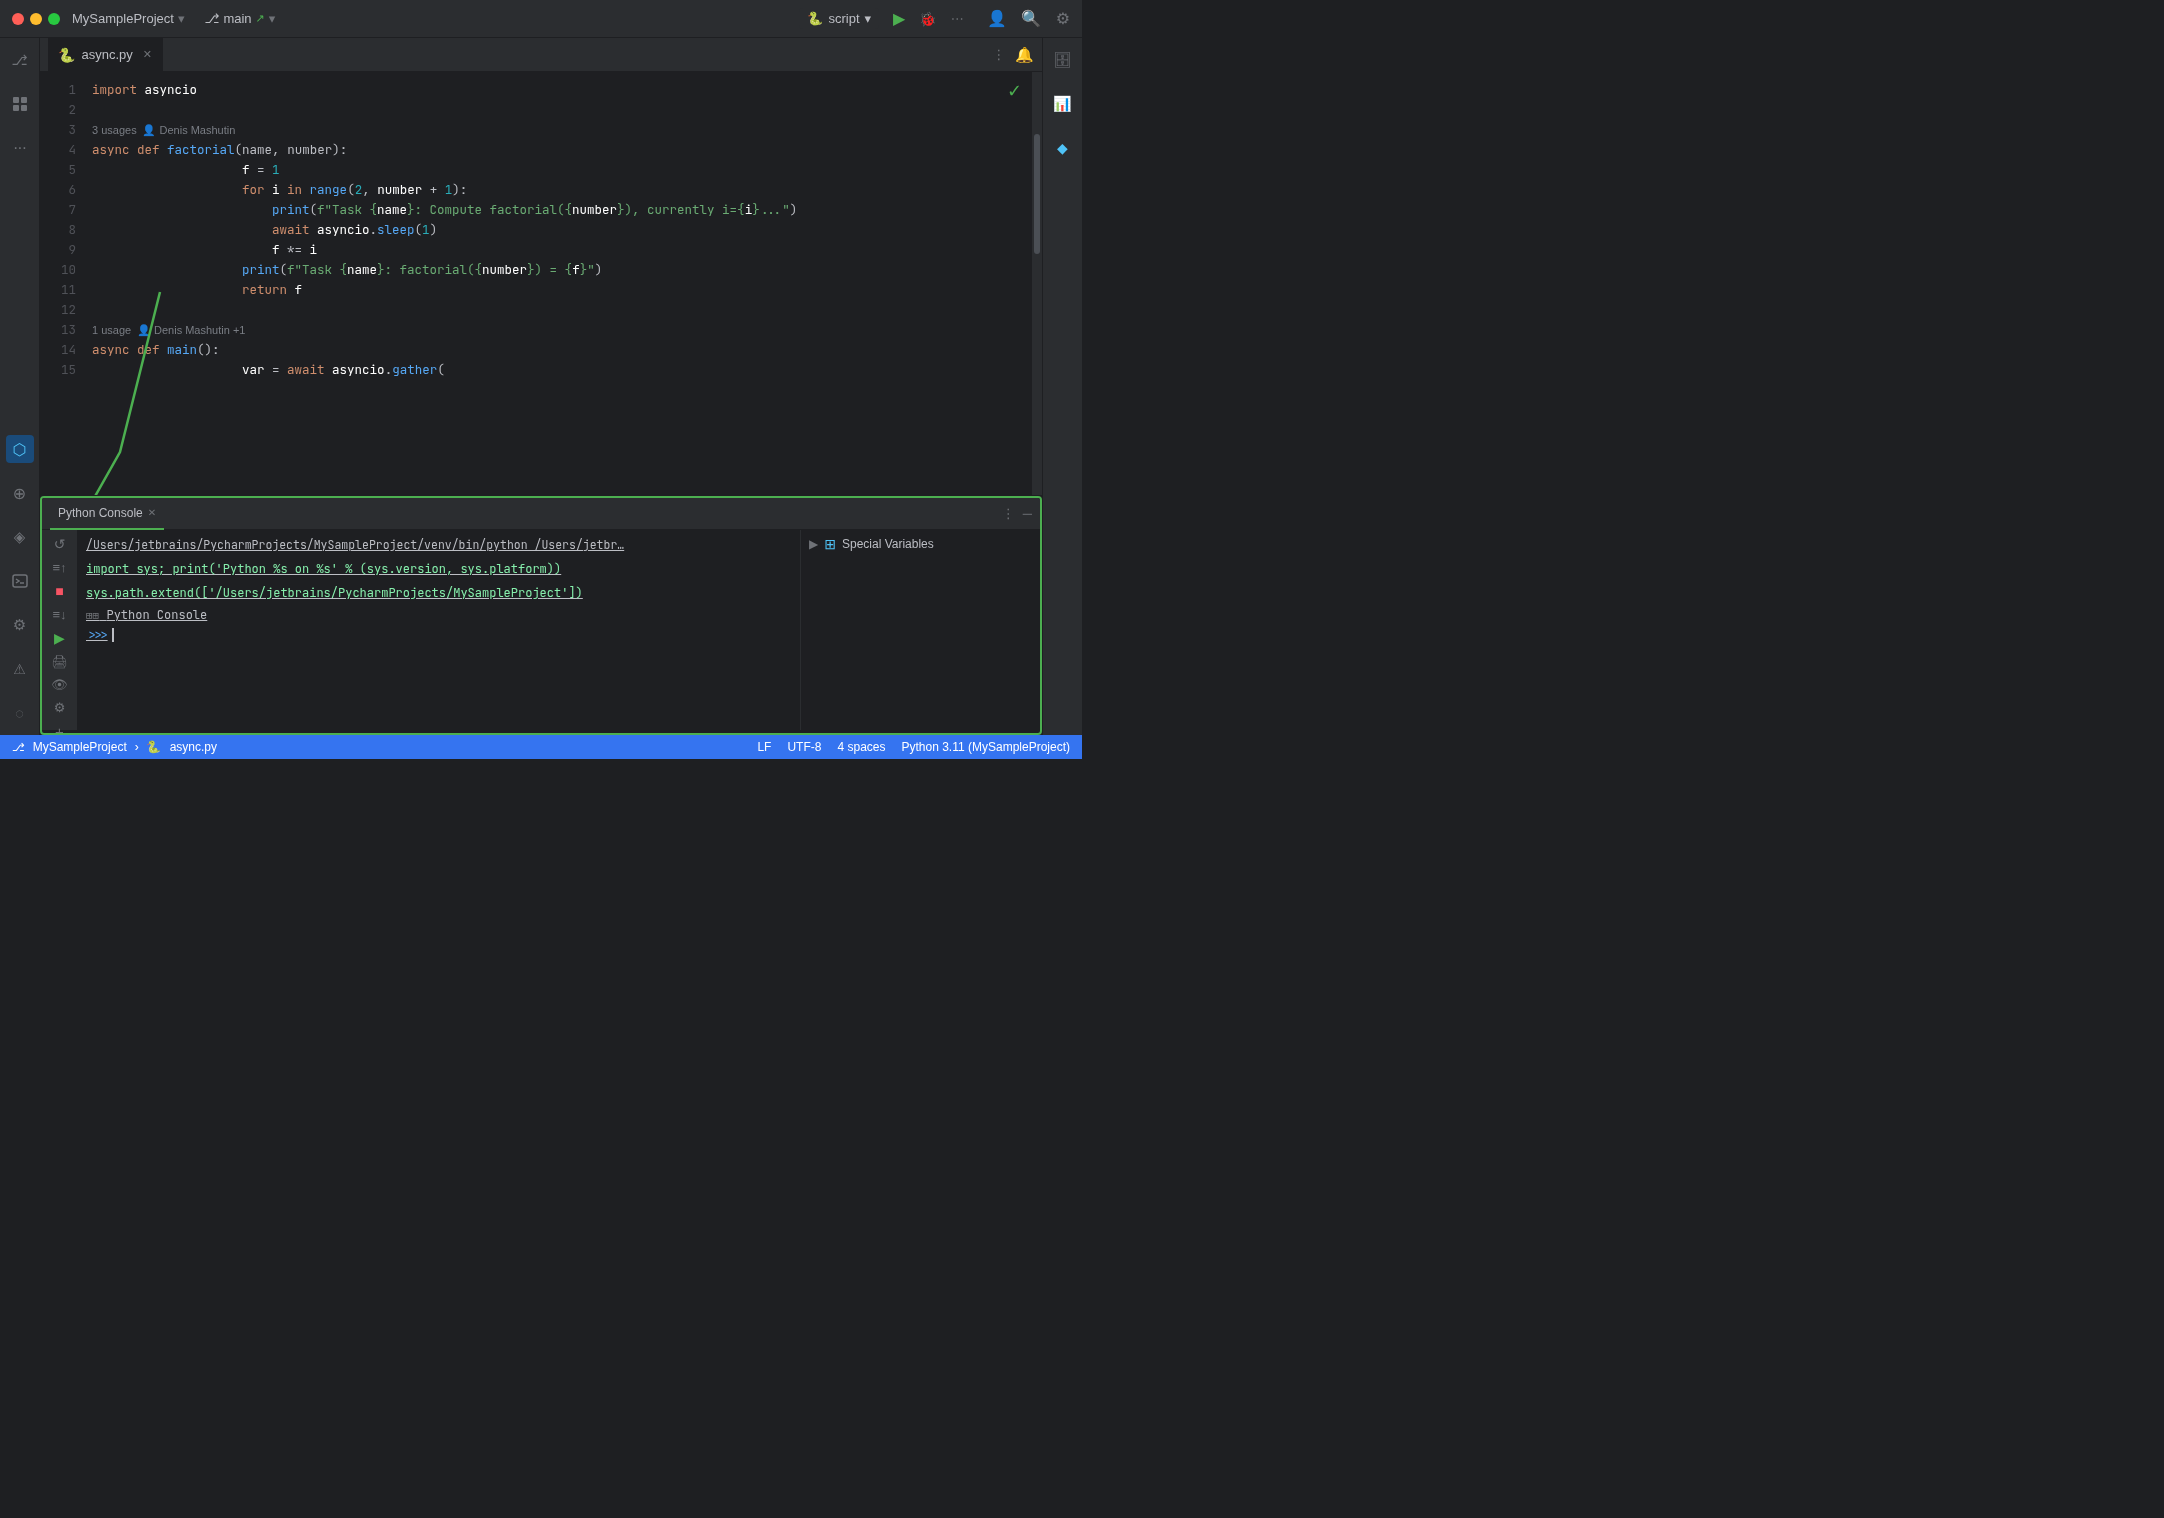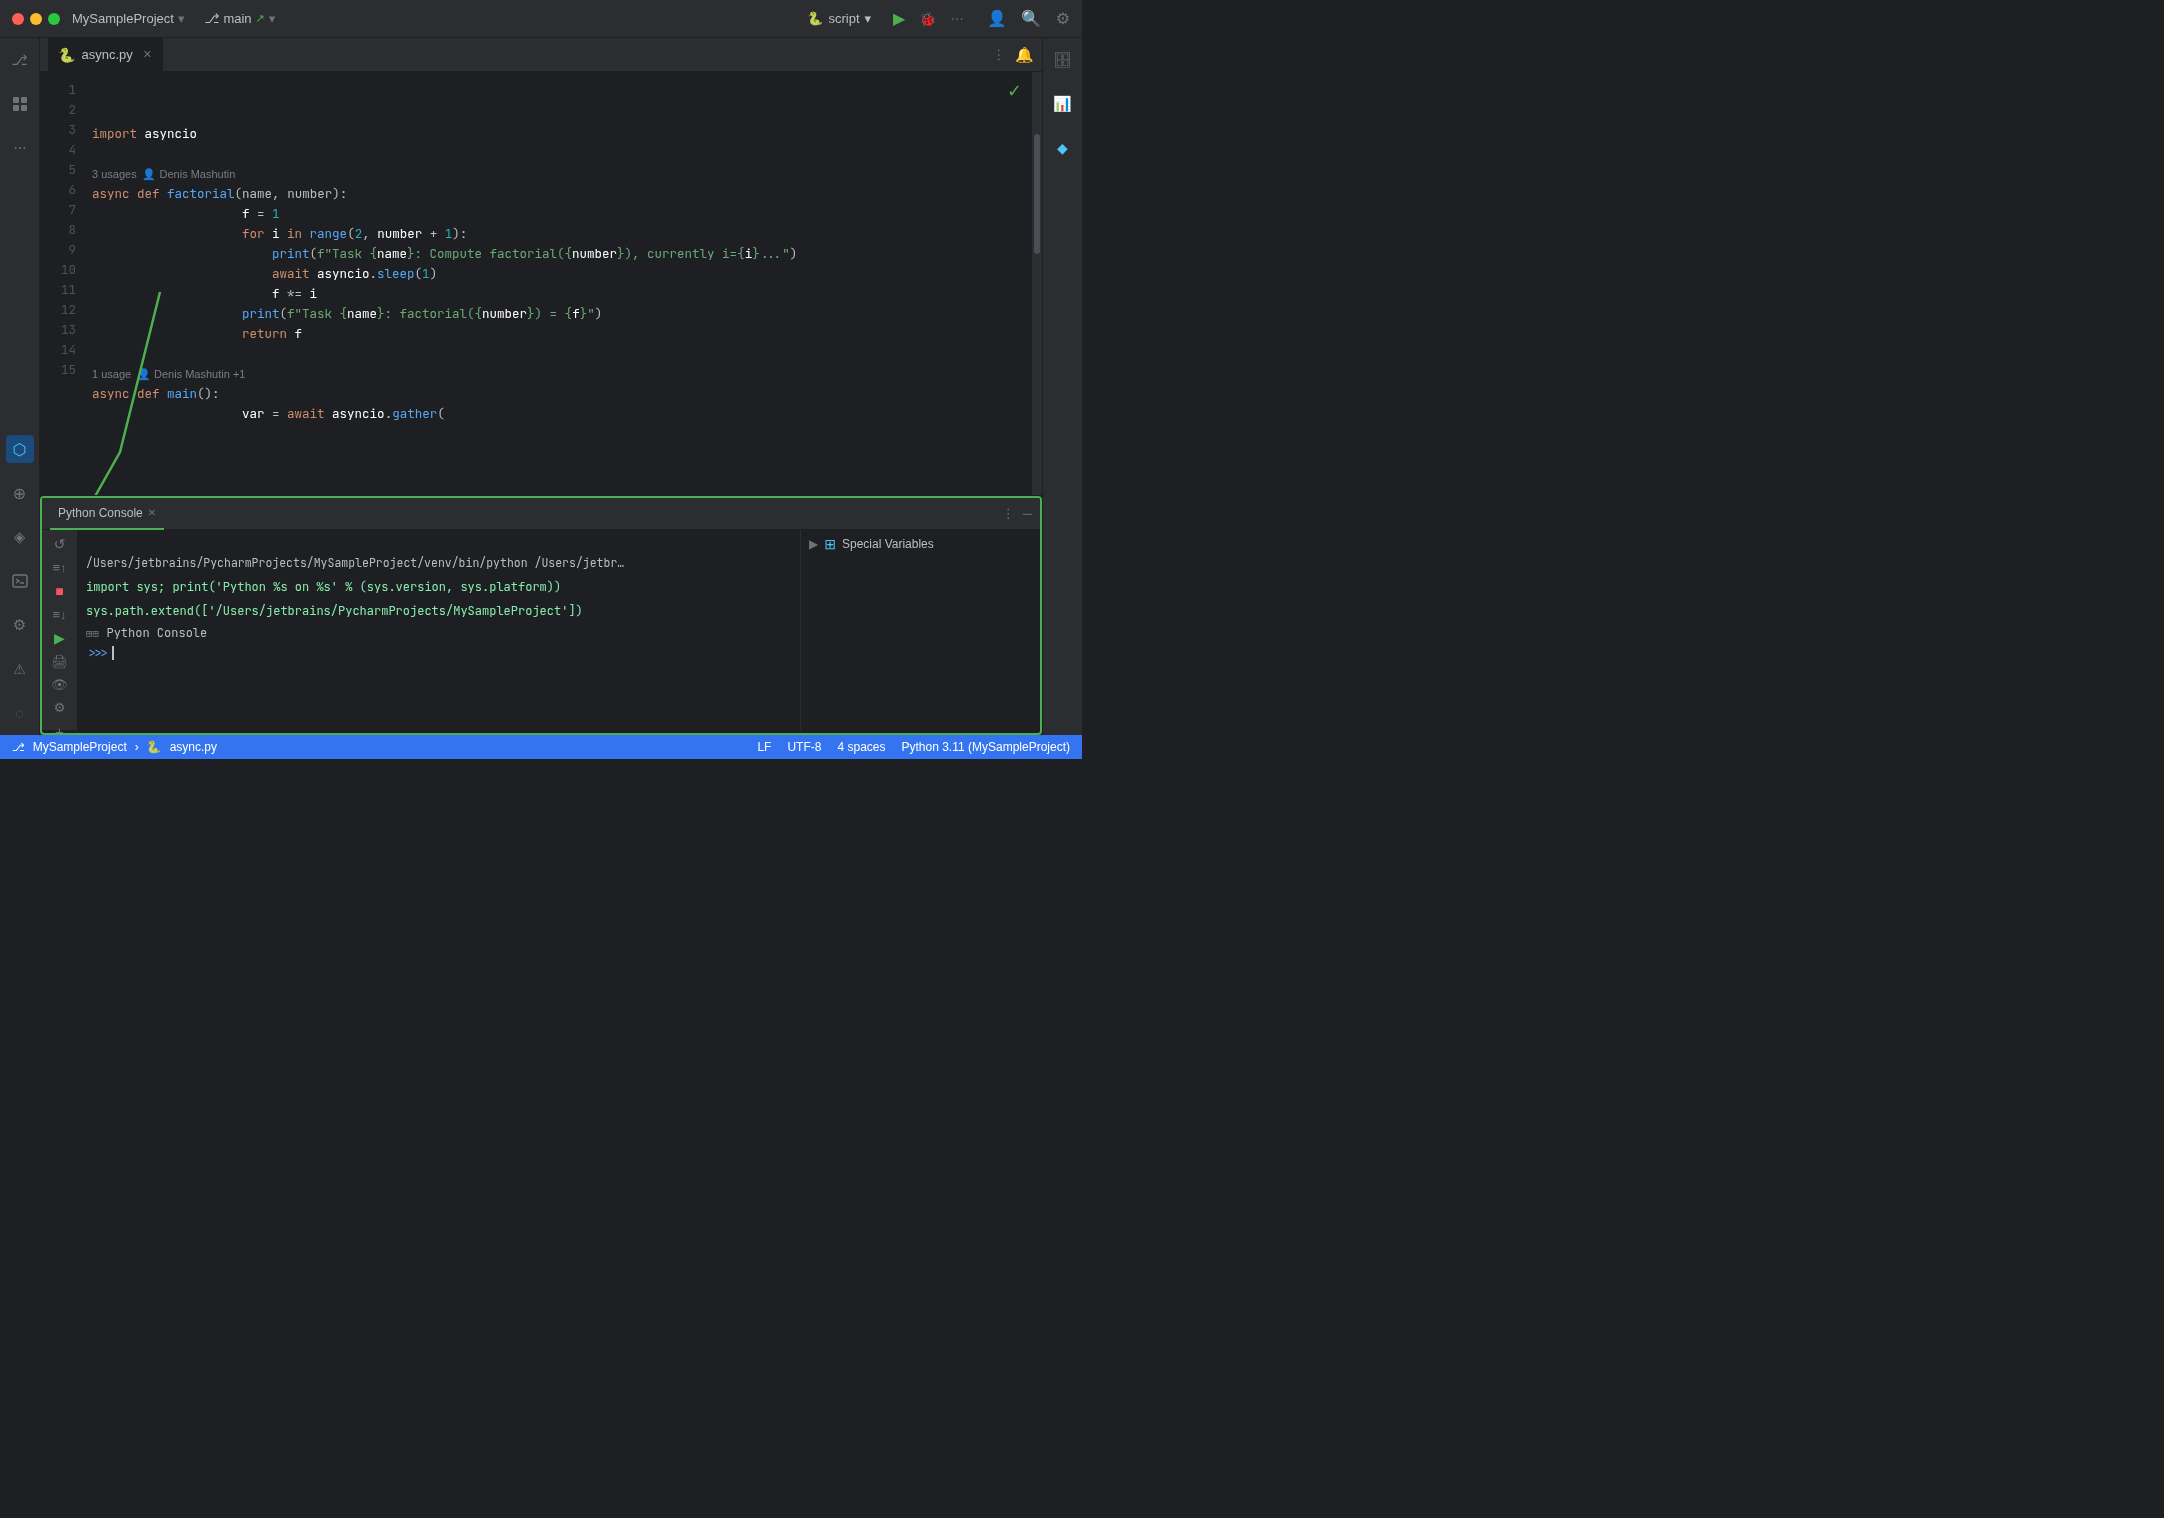--- a/index.html
+++ b/index.html
@@ -173,21 +173,20 @@
     }
     .line-numbers div { height: 20px; }
     .code-content {
       flex: 1;
       padding: 8px 0 8px 8px;
       overflow: auto;
       font-family: 'JetBrains Mono', 'Fira Code', 'Consolas', monospace;
       font-size: 12.5px;
       line-height: 20px;
       background: #1e1f22;
-      margin-top: 44px;
     }
     .code-line { height: 20px; white-space: pre; display: flex; align-items: center; }
     .code-line.empty { height: 20px; }
 
     .kw { color: #cf8e6d; }
     .fn { color: #56a8f5; }
     .num { color: #2aacb8; }
     .punc { color: #bcbec4; }
     .var { color: #ffffff; }
     .param { color: #bcbec4; }
@@ -290,23 +289,24 @@
     .console-tool-icon.red-sq { color: #f75464; }
     .console-tool-icon.green-run { color: #4caf50; }
 
     
     .console-content {
       flex: 1;
       background: #1e1f22;
       font-family: 'JetBrains Mono', 'Fira Code', 'Consolas', monospace;
       font-size: 12px;
       line-height: 18px;
-      padding: 24px 8px;
+      padding: 6px 8px;
       overflow-y: auto;
       color: #bcbec4;
+      text-decoration: underline;
     }
 
     .console-path {
       color: #bcbec4;
       font-size: 11.5px;
       margin-bottom: 4px;
       word-break: break-all;
     }
     .console-import {
       color: #86efac;

